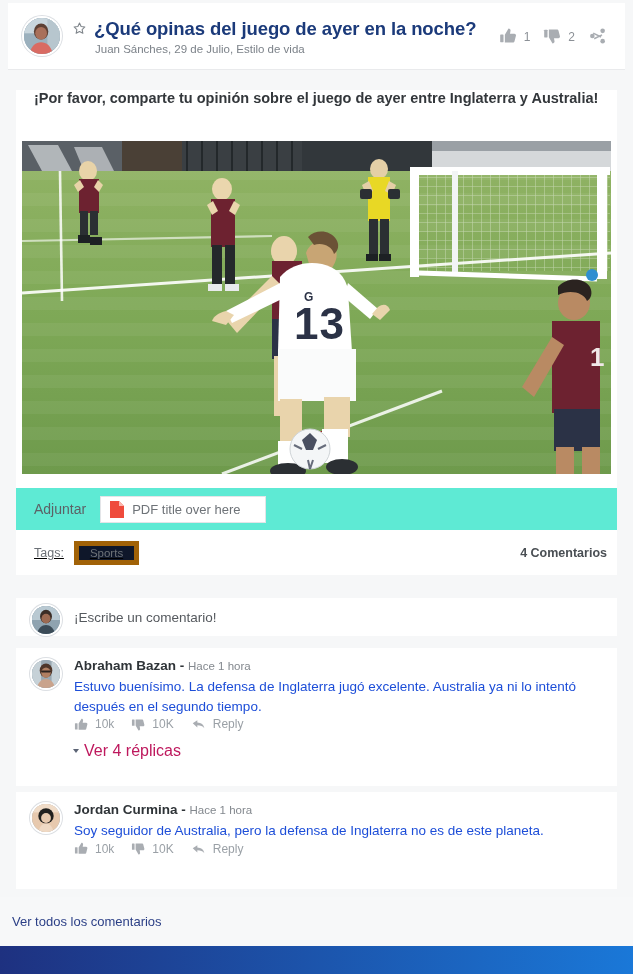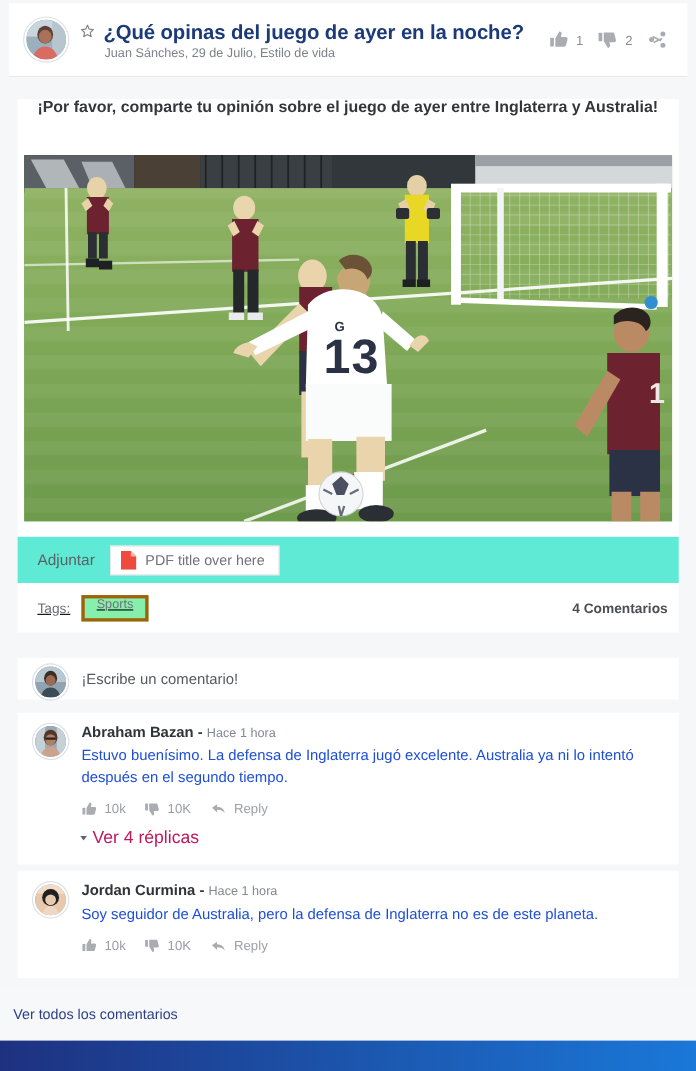--- a/index.html
+++ b/index.html
@@ -50,48 +50,48 @@
   
   .photo-card { position: absolute; left: 16px; top: 130px; width: 601px; height: 358px; background:#fff; }
   .photo { position: absolute; left: 6px; top: 11px; width: 589px; height: 333px; overflow: hidden; background: #6aa04a; }
   .photo svg { display: block; }
 
   
   .attach-card { position: absolute; left: 16px; top: 488px; width: 601px; height: 42px; background: #5eead4; display: flex; align-items: center; }
   .attach-label { font-size: 14px; color: #5c6166; margin-left: 18px; }
   .pdf-chip {
     margin-left: 14px; height: 27px; border: 1px solid #e3e5e8; background: #fff;
-    display: flex; align-items: center; gap: 8px; padding: 0 12px 0 9px; cursor: pointer;
+    display: flex; align-items: center; gap: 8px; padding: 0 24px 0 9px; cursor: pointer;
   }
   .pdf-chip span { font-size: 13px; color: #6e7378; }
 
   
   .tags-card { position: absolute; left: 16px; top: 530px; width: 601px; height: 45px; background: #fff; display: flex; align-items: center; text-decoration: underline; }
   .tags-label { font-size: 12.5px; color: #6b7076; margin-left: 18px; }
   .tag-chip {
-    margin-left: 10px; height: 24px; border: 3px solid #a16207; background: #86efac;
-    display: flex; align-items: flex-start; padding: 0 11px; cursor: pointer;
+    margin-left: 10px; height: 24px; border: 5px solid #a16207; background: #0f172a;
+    display: flex; align-items: center; padding: 0 11px; cursor: pointer;
   }
   .tag-chip span { font-size: 11.5px; color: #6e7378; }
   .comment-count { position: absolute; right: 10px; font-size: 12.5px; font-weight: bold; color: #4a4f54; }
 
   
   .cbox { position: absolute; left: 16px; width: 601px; background: #fff; }
   .cbox-inner { position: relative; padding: 10px 0 10px 0; }
   .crow { display: flex; }
   .c-avatar { margin-left: 14px; }
   .c-body { margin-left: 12px; flex: 1; padding-right: 14px; }
   .c-head { font-size: 13.5px; font-weight: bold; color: #2f3438; }
   .c-head .dash { font-weight: bold; }
   .c-time { font-size: 11.5px; font-weight: normal; color: #818greek; }
   .c-time { color: #83888e; }
   .c-text { font-size: 13.5px; color: #1d4ed8; line-height: 1.45; margin-top: 4px; }
   .c-placeholder { font-size: 13.5px; color: #55595e; align-self: center; margin-left: 12px; }
 
-  .c-actions { display: flex; align-items: center; gap: 17px; margin-top: 11px; }
+  .c-actions { display: flex; align-items: center; gap: 17px; }
   .c-act { display: flex; align-items: center; gap: 6px; cursor: pointer; }
   .c-act .lbl { font-size: 12px; color: #9aa0a6; }
   .replies-toggle { display: flex; align-items: center; gap: 6px; margin-top: 10px; cursor: pointer; }
   .replies-toggle .lbl { font-size: 16px; color: #be185d; }
   .caret { width: 0; height: 0; border-left: 4px solid #5b6475; border-top: 3.5px solid transparent; border-bottom: 3.5px solid transparent; transform: rotate(90deg); }
 
   
   .footer-card { position: absolute; left: 0px; top: 897px; width: 633px; height: 49px; background: #f7f8f9; display: flex; align-items: center; }
   .footer-link { font-size: 13px; color: #2b3f86; margin-left: 12px; cursor: pointer; }
   .bottom-bar { position: absolute; left: 0; top: 946px; width: 633px; height: 28px; }

